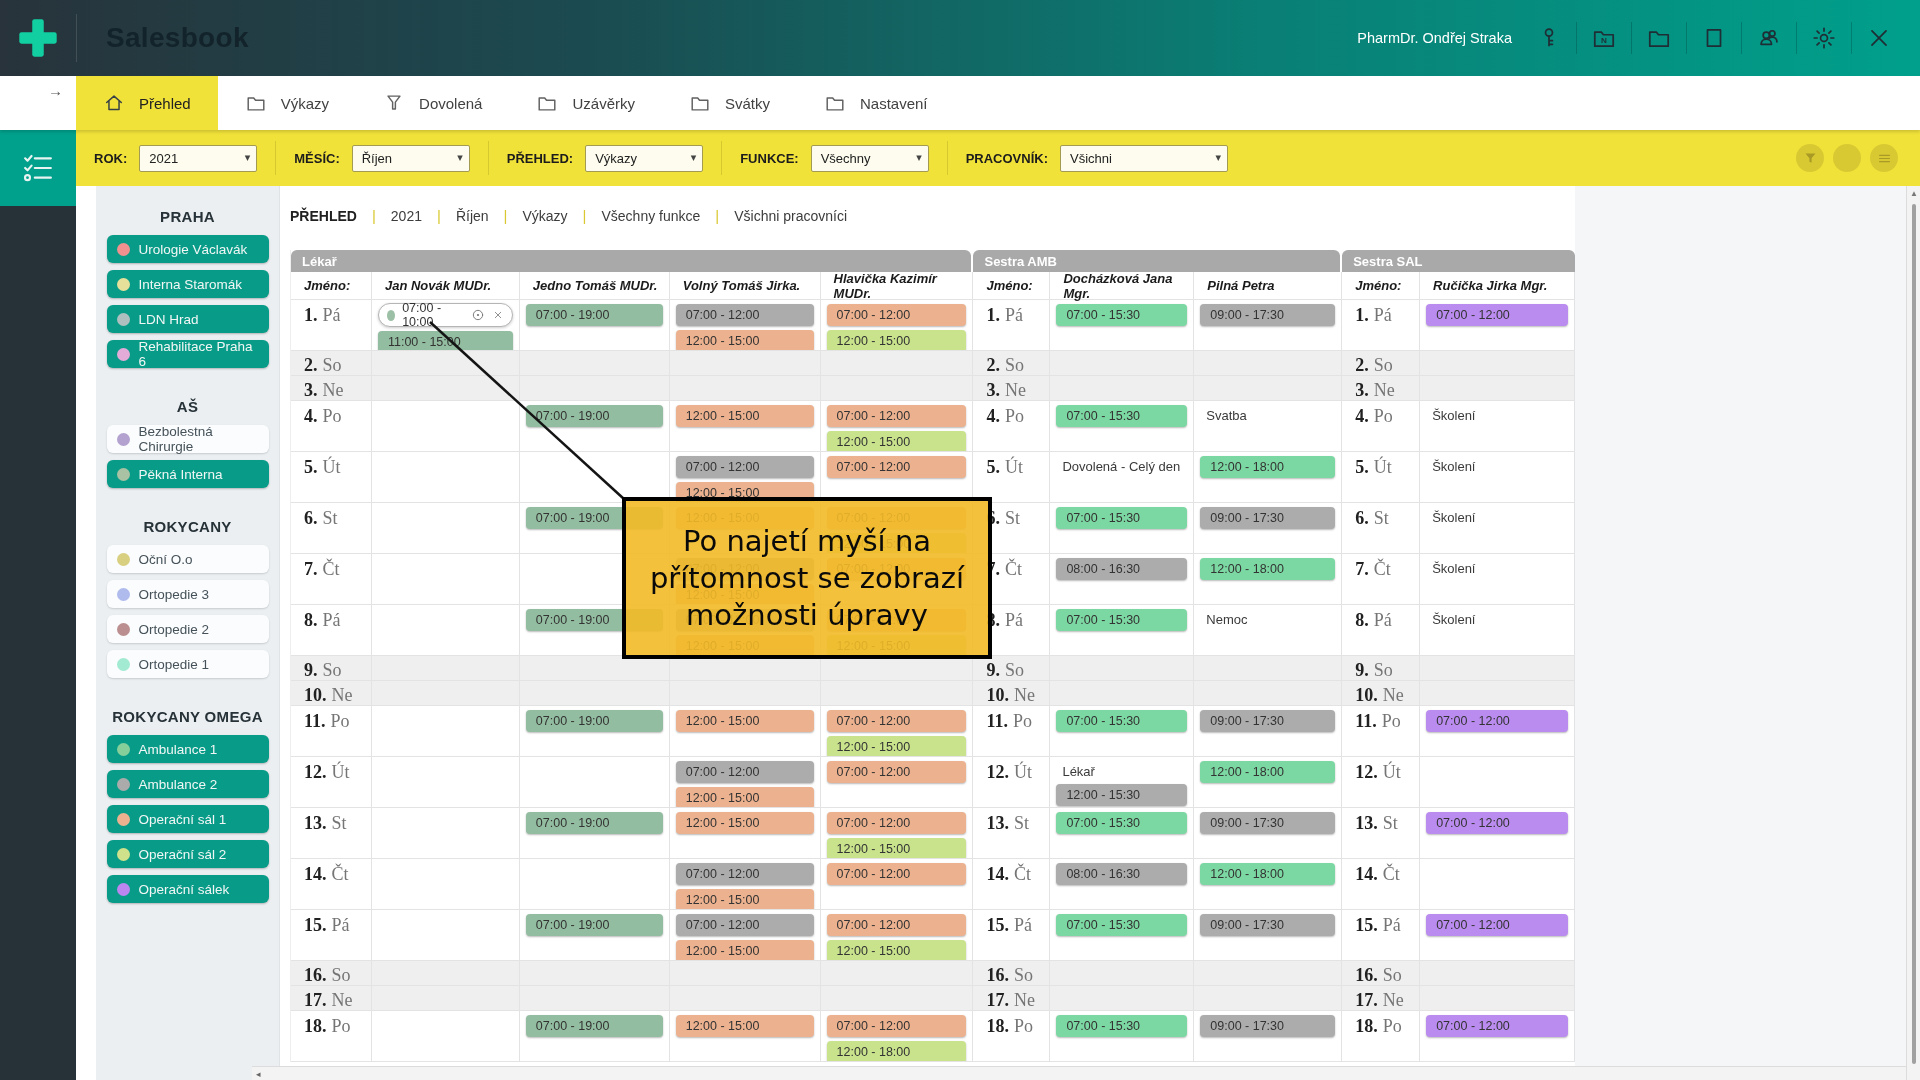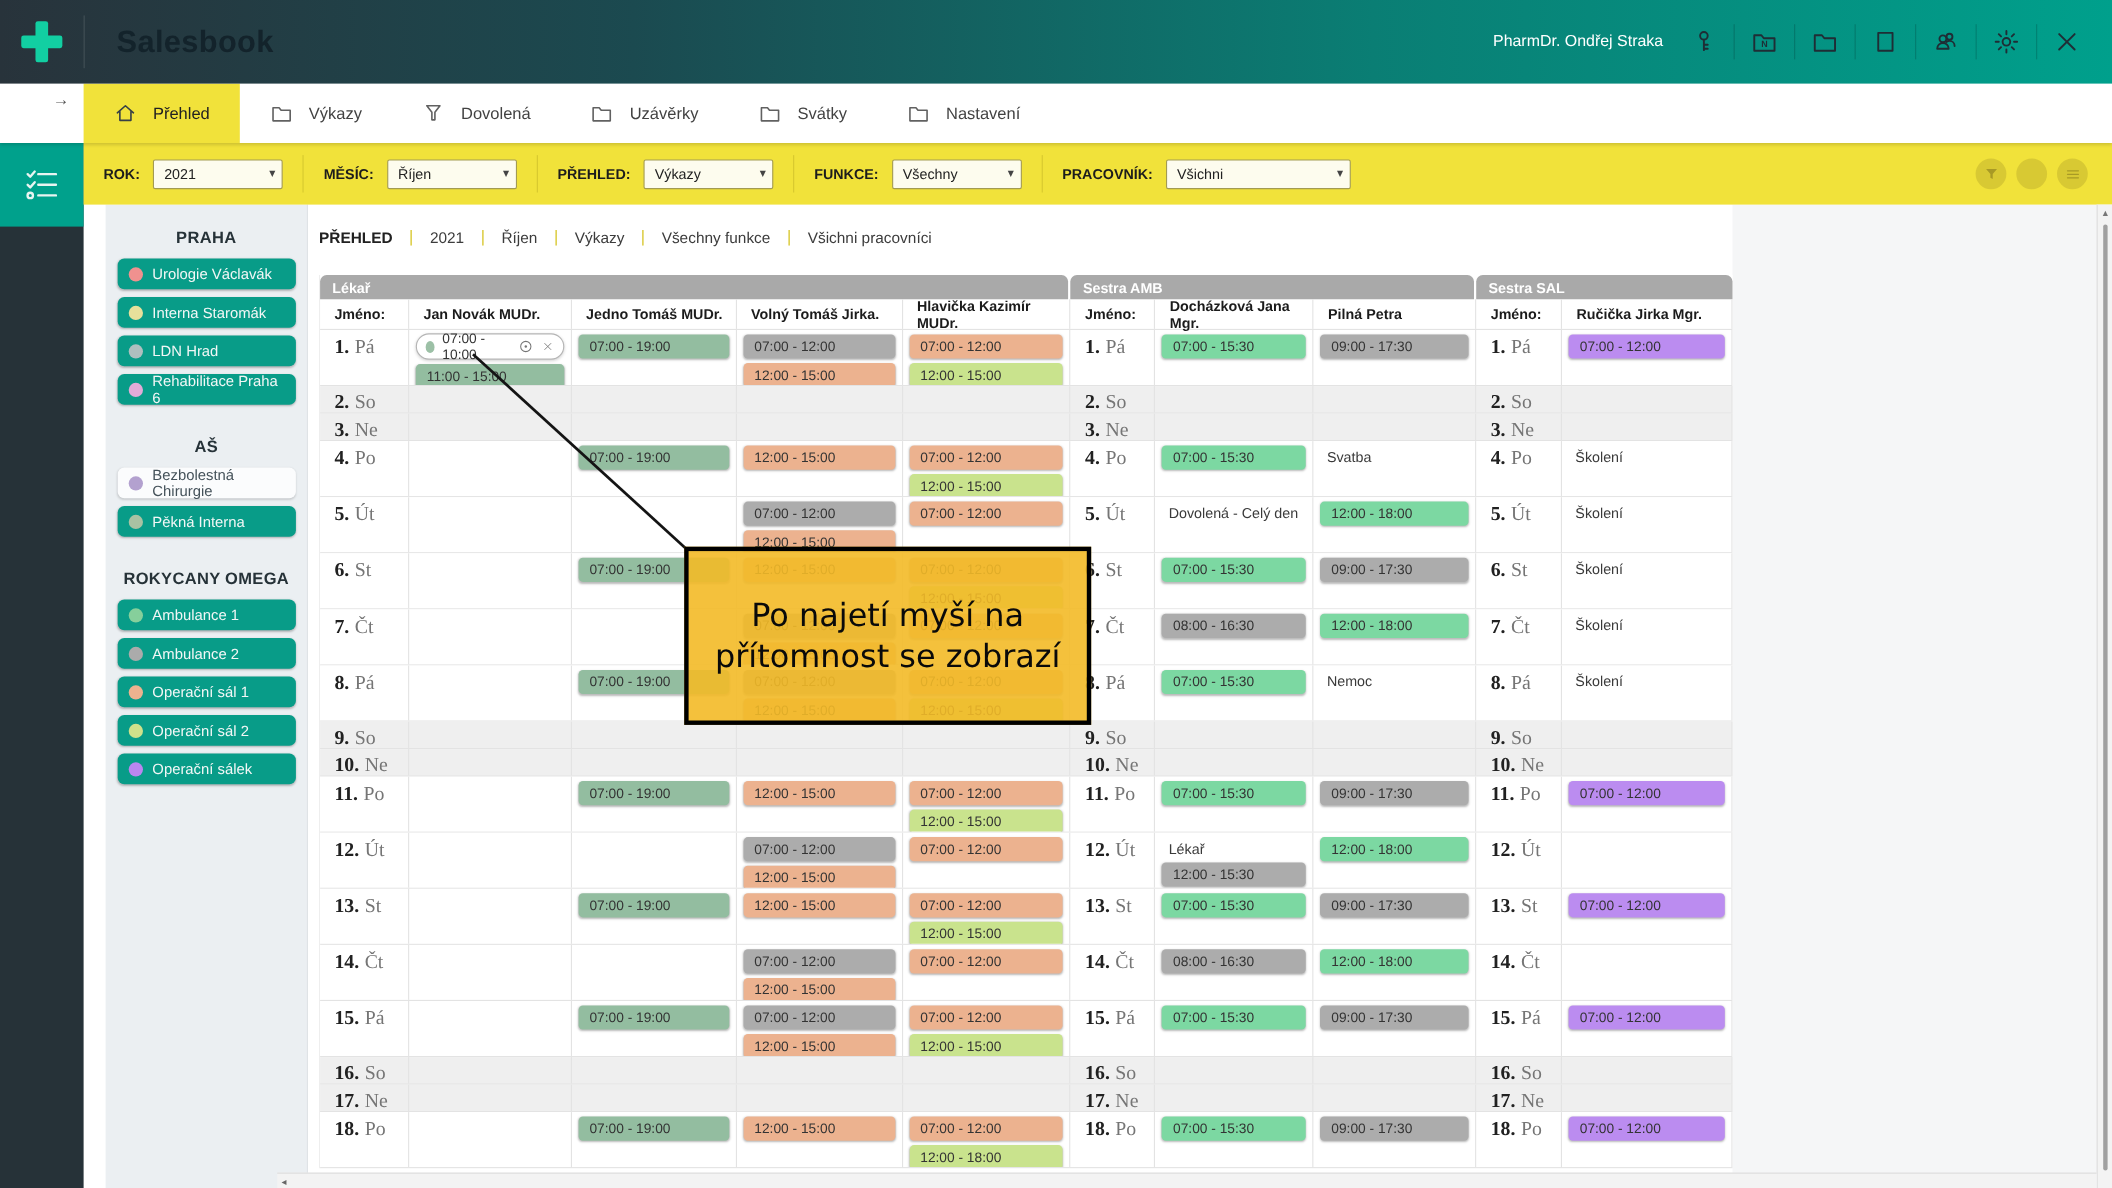--- a/index.html
+++ b/index.html
@@ -62,21 +62,21 @@
   .breadcrumb .bc-item.first{font-weight:bold;color:#212121;}
   .breadcrumb .bc-sep{color:#d9c832;font-size:15px;}
   
   .schedule{position:absolute;left:290px;top:250px;width:1285px;z-index:8;background:#fff;border-left:1px solid #eee;}
   .sec-bars{display:flex;gap:2px;height:22px;}
   .sec-bar{background:var(--group-bar);color:#fff;font-size:13px;font-weight:bold;
     display:flex;align-items:center;padding-left:11px;border-radius:6px 6px 0 0;}
   .hdr-row,.day-row{display:flex;}
   .hdr-row{height:28px;border-bottom:1px solid var(--line);}
   .hdr-cell{display:flex;align-items:center;padding-left:13px;font-size:13px;font-weight:bold;
-    color:#1b1b1b;border-right:1px solid var(--line);}
+    color:#1b1b1b;border-right:1px solid var(--line);font-style:italic;}
   .day-row{height:51px;border-bottom:1px solid var(--line);background:#fff;}
   .day-row.we{height:25px;background:#efefef;}
   .cell{border-right:1px solid var(--line);overflow:hidden;}
   .day-cell{padding:5px 0 0 13px;font-size:18px;color:#757575;font-family:Liberation Serif, serif;}
   .day-row.we .day-cell{padding-top:4px;}
   .day-cell b{color:#212121;margin-right:5px;}
   .badge{height:22px;line-height:22px;margin:4px 6px 0 6px;border-radius:4px;padding-left:10px;
     font-size:12.5px;color:#333;box-shadow:0 1px 2px rgba(0,0,0,.28);white-space:nowrap;cursor:pointer;}
   .celltext{padding:7px 0 0 12px;font-size:13px;color:#3a3a3a;cursor:pointer;}
   .celltext + .badge{margin-top:5px;}
@@ -313,20 +313,39 @@
       <div class="pill light">
         <span class="dot" style="background: rgb(179, 161, 207);"></span>
         <span>Bezbolestná Chirurgie</span>
       </div>
       <div class="pill teal">
         <span class="dot" style="background: rgb(169, 194, 163);"></span>
         <span>Pěkná Interna</span>
       </div>
     </div>
     <div class="sp-group">
+      <div class="sp-heading">ROKYCANY</div>
+      <div class="pill light">
+        <span class="dot" style="background: rgb(217, 207, 128);"></span>
+        <span>Oční O.o</span>
+      </div>
+      <div class="pill light">
+        <span class="dot" style="background: rgb(174, 187, 236);"></span>
+        <span>Ortopedie 3</span>
+      </div>
+      <div class="pill light">
+        <span class="dot" style="background: rgb(187, 143, 143);"></span>
+        <span>Ortopedie 2</span>
+      </div>
+      <div class="pill light">
+        <span class="dot" style="background: rgb(162, 234, 210);"></span>
+        <span>Ortopedie 1</span>
+      </div>
+    </div>
+    <div class="sp-group">
       <div class="sp-heading">ROKYCANY OMEGA</div>
       <div class="pill teal">
         <span class="dot" style="background: rgb(134, 207, 155);"></span>
         <span>Ambulance 1</span>
       </div>
       <div class="pill teal">
         <span class="dot" style="background: rgb(171, 171, 171);"></span>
         <span>Ambulance 2</span>
       </div>
       <div class="pill teal">
@@ -760,20 +779,21 @@
       </div>
     </div>
   </div>
 
 <svg class="pointer-svg">
   <line x1="430" y1="322" x2="624" y2="499" stroke="#141414" stroke-width="2.5"></line>
 </svg>
 <div class="tooltip">
   <div>Po najetí myší na</div>
   <div>přítomnost se zobrazí</div>
+  <div>možnosti úpravy</div>
 </div>
 
 <div class="vscroll">
   <div class="up">▲</div>
   <div class="thumb"></div>
 </div>
 <div class="hscroll">
   <div class="left">◂</div>
 </div>
 

